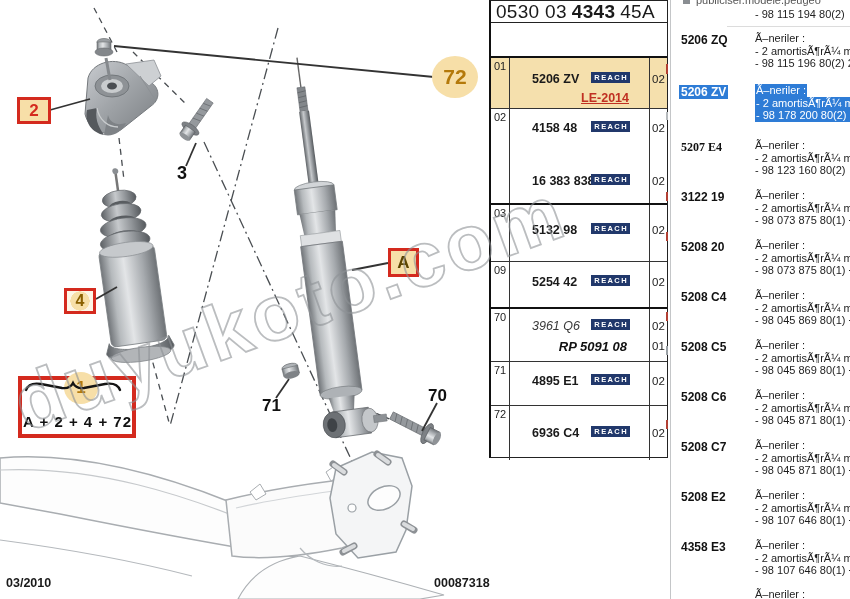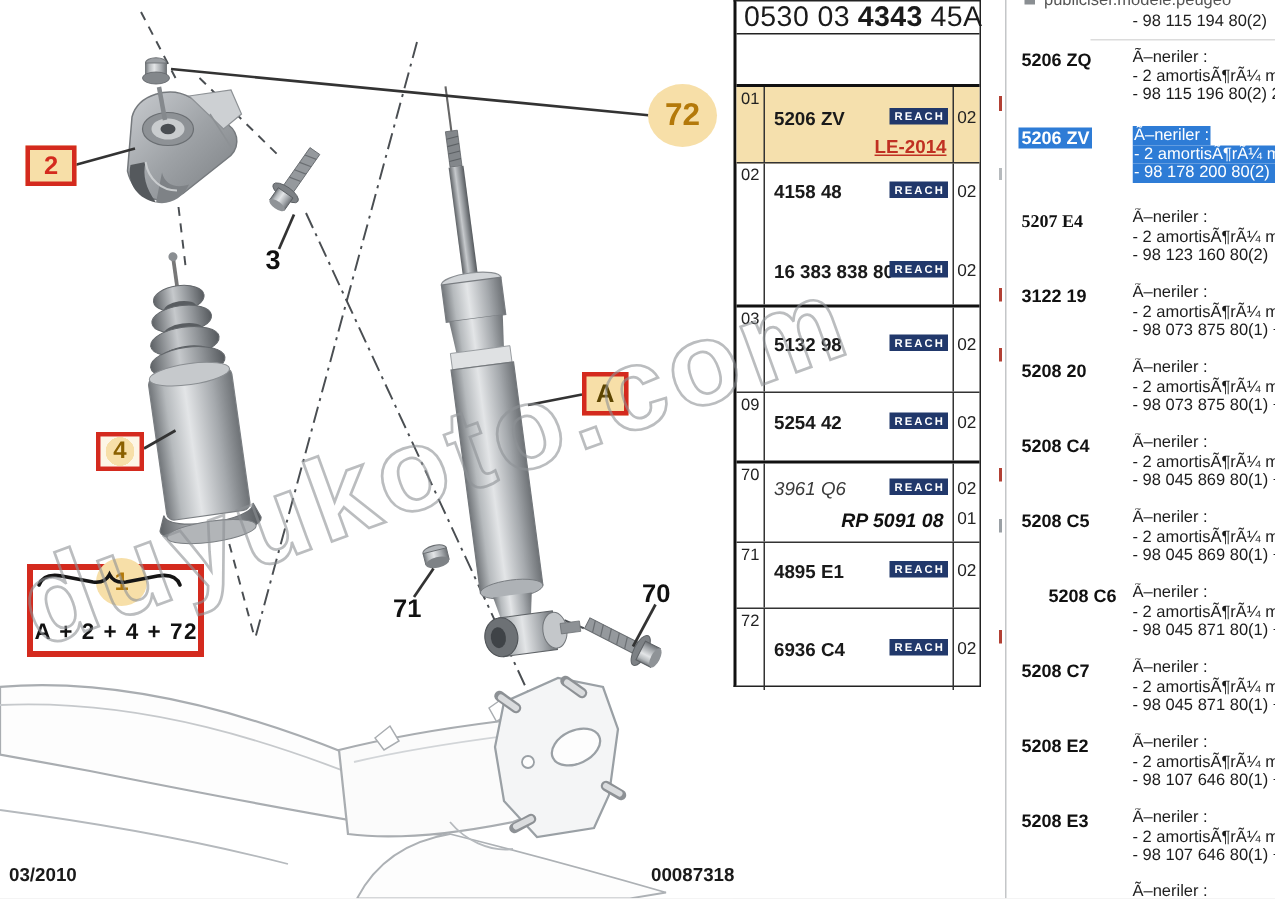--- a/index.html
+++ b/index.html
@@ -19,27 +19,27 @@
                   background:#f7dfa8;display:flex;align-items:center;justify-content:center;
                   font-weight:bold;font-size:17px;color:#b4790a;}
   #formula-brace{position:absolute;left:4px;top:22px;}
   #formula-text{position:absolute;left:0;right:0;top:33px;text-align:right;font-weight:bold;
                 font-size:15px;letter-spacing:1px;color:#111;}
   #diagram-date{position:absolute;left:6px;top:576px;font-size:12.5px;font-weight:bold;}
   #diagram-number{position:absolute;left:434px;top:576px;font-size:12.5px;font-weight:bold;}
   
   #watermark{position:absolute;left:0;top:0;width:850px;height:599px;pointer-events:none;z-index:30;}
   
-  #parts-table{position:absolute;left:489px;top:0;width:165px;height:458px;background:#fff;
+  #parts-table{position:absolute;left:489px;top:0;width:179px;height:458px;background:#fff;
                border:1px solid #222;border-left:2px solid #111;box-sizing:border-box;z-index:5;}
   #pt-header{height:21px;border-bottom:1px solid #222;font-size:19px;white-space:nowrap;
              padding-left:5px;line-height:21px;letter-spacing:.3px;}
   #pt-header b{margin:0 5px;}
   #pt-gap{height:33px;border-bottom:2px solid #111;}
-  .trow{position:relative;display:flex;border-bottom:1px solid #333;box-sizing:border-box;}
+  .trow{position:relative;display:flex;border-bottom:1px solid #333;box-sizing:border-box;gap:16px;}
   .trow.grp{border-bottom:2px solid #111;}
   .trow.last{border-bottom:none;}
   .trow.hl{background:#f5e0ad;}
   .tidx{width:19px;border-right:1px solid #333;font-size:11px;color:#222;padding:2px 0 0 3px;
         box-sizing:border-box;}
   .tmain{flex:1;position:relative;}
   .tqty{width:18px;border-left:1px solid #333;position:relative;font-size:11.5px;color:#222;
         box-sizing:border-box;}
   .pitem{position:absolute;left:0;right:0;height:16px;}
   .pref{position:absolute;left:6px;top:0;font-size:12.5px;font-weight:bold;color:#1a1a1a;white-space:nowrap;}
@@ -421,39 +421,39 @@
           <div><span>Ã–neriler :</span></div>
           <div><span>- 2 amortisÃ¶rÃ¼ mutl</span></div>
           <div><span>- 98 045 869 80(1) + 9</span></div>
         </div>
         <div class="rl-code" style="top: 340px;">5208 C5</div>
         <div class="rl-desc" style="top: 339px;">
           <div><span>Ã–neriler :</span></div>
           <div><span>- 2 amortisÃ¶rÃ¼ mutl</span></div>
           <div><span>- 98 045 869 80(1) + 9</span></div>
         </div>
-        <div class="rl-code" style="top: 390px; margin-left: 18px;">5208 C6</div>
+        <div class="rl-code" style="top: 390px;">5208 C6</div>
         <div class="rl-desc" style="top: 389px;">
           <div><span>Ã–neriler :</span></div>
           <div><span>- 2 amortisÃ¶rÃ¼ mutl</span></div>
           <div><span>- 98 045 871 80(1) + 9</span></div>
         </div>
         <div class="rl-code" style="top: 440px;">5208 C7</div>
         <div class="rl-desc" style="top: 439px;">
           <div><span>Ã–neriler :</span></div>
           <div><span>- 2 amortisÃ¶rÃ¼ mutl</span></div>
           <div><span>- 98 045 871 80(1) + 9</span></div>
         </div>
         <div class="rl-code" style="top: 490px;">5208 E2</div>
         <div class="rl-desc" style="top: 489px;">
           <div><span>Ã–neriler :</span></div>
           <div><span>- 2 amortisÃ¶rÃ¼ mutl</span></div>
           <div><span>- 98 107 646 80(1) + 9</span></div>
         </div>
-        <div class="rl-code" style="top: 540px;">5208 E3</div>
+        <div class="rl-code" style="top: 540px;">4358 E3</div>
         <div class="rl-desc" style="top: 539px;">
           <div><span>Ã–neriler :</span></div>
           <div><span>- 2 amortisÃ¶rÃ¼ mutl</span></div>
           <div><span>- 98 107 646 80(1) + 9</span></div>
         </div>
       </div>
     <div id="rl-bottom-partial">Ã–neriler :</div>
   </div>
 
   <div id="watermark">

